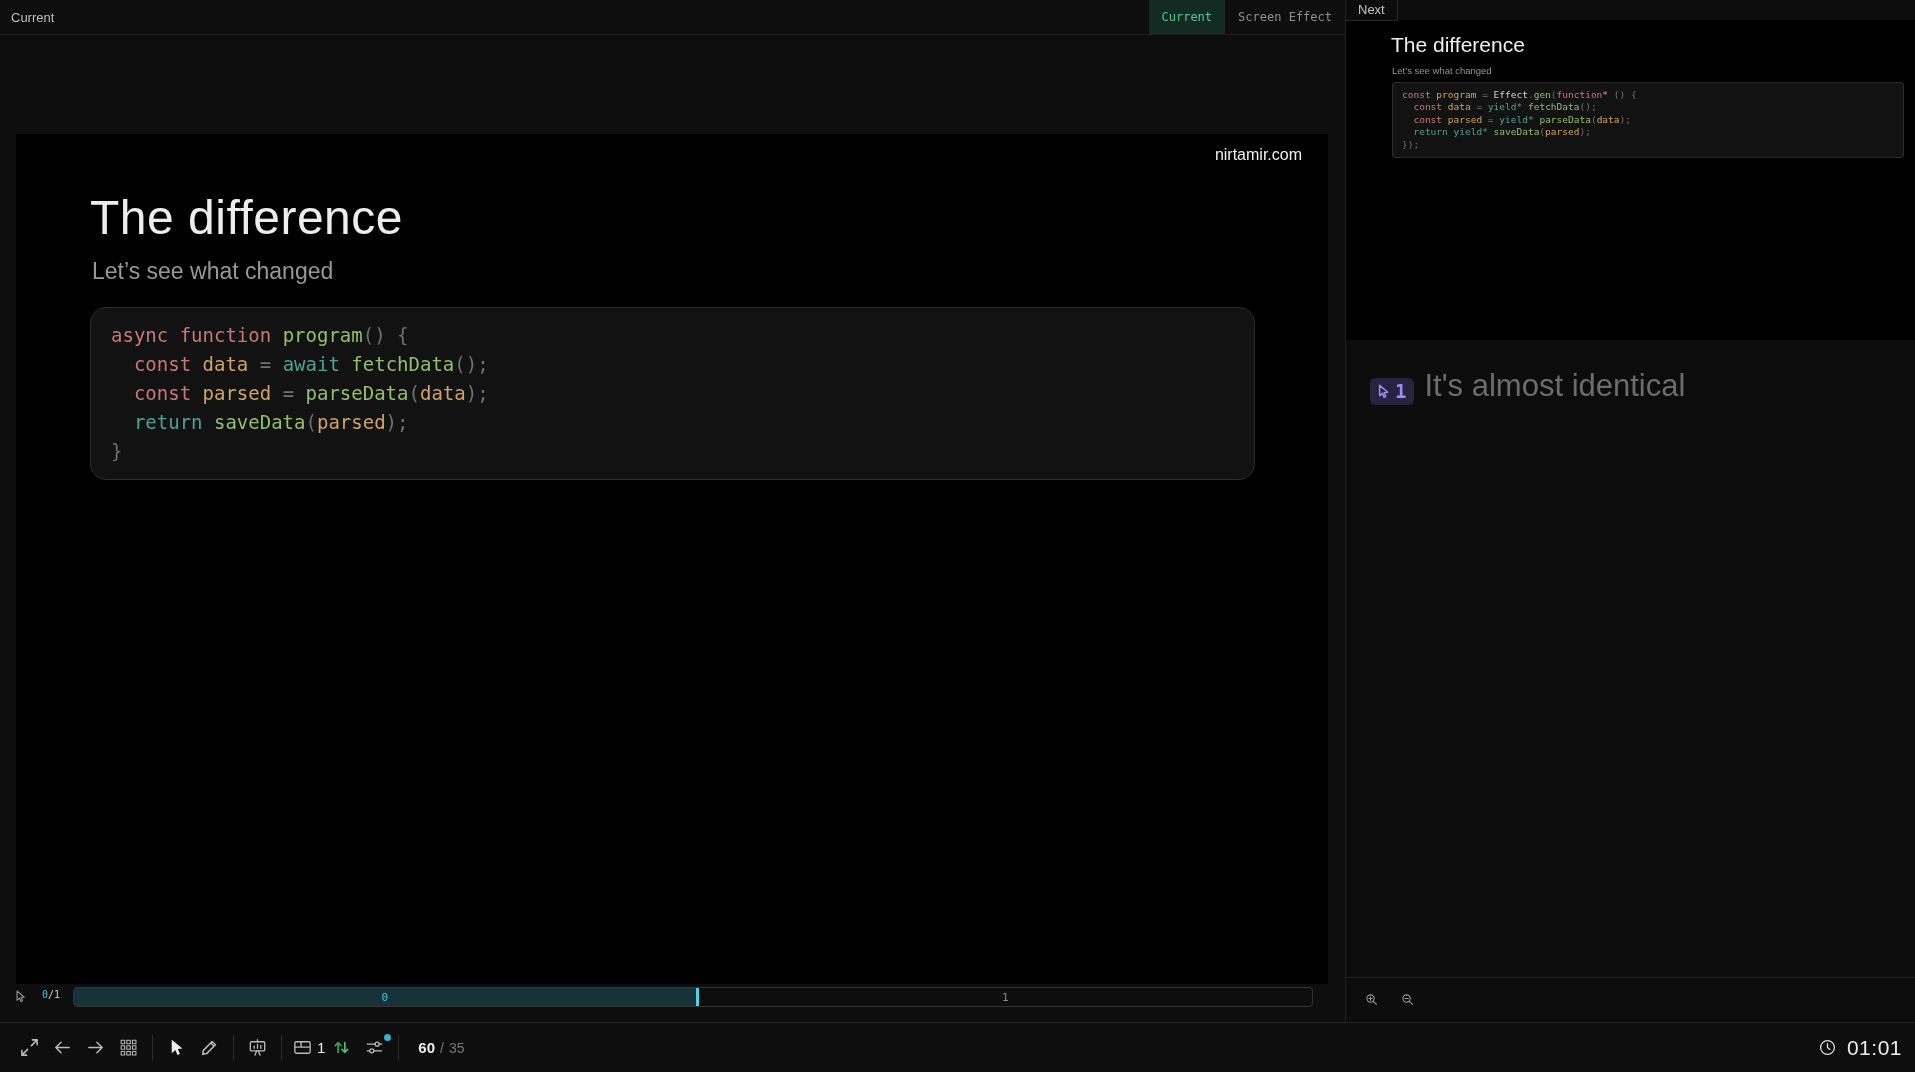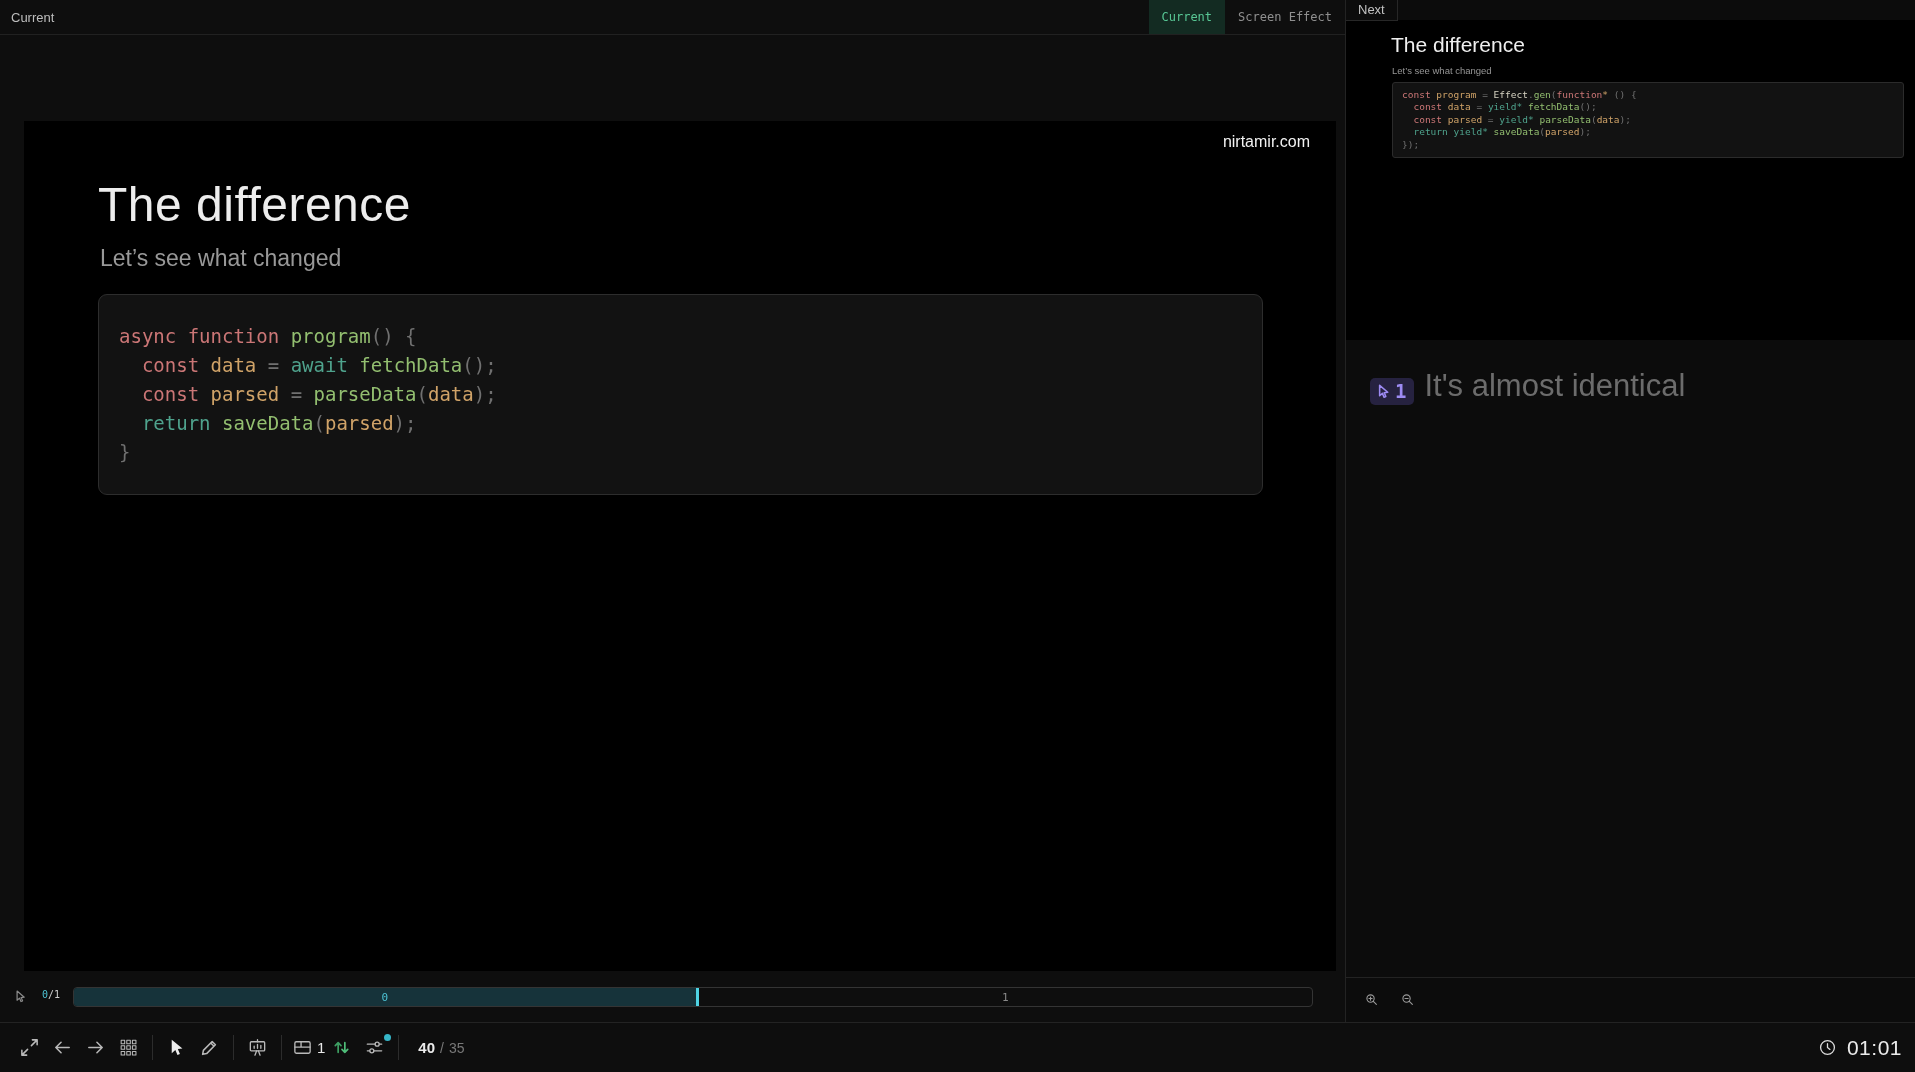--- a/index.html
+++ b/index.html
@@ -8,25 +8,25 @@
   .app { position:relative; width:1915px; height:1072px; background:#0c0c0c; overflow:hidden; color:#ddd; }
 
   
   .main { position:absolute; left:0; top:0; width:1345px; height:1022px; background:#0e0e0e; }
   .main-header { position:absolute; top:0; left:0; right:0; height:35px; display:flex; align-items:center; border-bottom:1px solid #212121; padding-left:11px; }
   .hdr-label { font-size:13px; color:#bdbdbd; }
   .tabs { margin-left:auto; height:100%; display:flex; }
   .tab { font-family:"DejaVu Sans Mono", monospace; font-size:12px; padding:0 13px; background:none; border:none; color:#8f8f8f; cursor:pointer; }
   .tab.active { background:#132b22; color:#58c795; }
 
-  .slide { position:absolute; left:16px; top:121px; width:1312px; height:850px; background:#000;margin-left:8px; }
+  .slide { position:absolute; left:16px; top:134px; width:1312px; height:850px; background:#000; }
   .watermark { position:absolute; top:12px; right:26px; font-size:16px; color:#f2f2f2; }
   .slide-title { position:absolute; left:74px; top:56px; font-size:48px; font-weight:400; letter-spacing:.5px; color:#ededed; }
   .slide-subtitle { position:absolute; left:76px; top:124px; font-size:23px; color:#989898; }
-  .codeblock { position:absolute; left:74px; top:173px; width:1165px; background:#121212; border:1px solid #2d2d2d; border-radius:9px; padding:27px 20px; font-family:"DejaVu Sans Mono", monospace; font-size:19px; line-height:29px; color:#dbd7ca; }
+  .codeblock { position:absolute; left:74px; top:173px; width:1165px; background:#121212; border:1px solid #2d2d2d; border-radius:16px; padding:13px 20px; font-family:"DejaVu Sans Mono", monospace; font-size:19px; line-height:29px; color:#dbd7ca; }
   .code-line { white-space:pre; }
 
   
   .progress-row { position:absolute; left:0; top:984px; height:38px; display:flex; align-items:flex-start; padding:3px 0 0 13px; }
   .ptr-ic { margin-top:2px; }
   .clicks { font-family:"DejaVu Sans Mono", monospace; font-size:10px; margin:2px 0 0 14px; }
   .c-cur { color:#4dc3d4; } .c-sep,.c-tot { color:#cfcfcf; }
   .bar { position:relative; margin-left:13px; width:1240px; height:20px; border:1px solid #343434; border-radius:4px; overflow:hidden; display:flex; }
   .bar-fill { height:100%; background:#16333a; display:flex; align-items:center; justify-content:center; }
   .bar-marker { width:3px; height:100%; background:#4fd4e4; flex:none; }
@@ -205,21 +205,21 @@
       <svg class="ic" width="21" height="21" viewBox="0 0 22 22" style="stroke-width:1.4">
           <path d="M3.5 7.5 H18.5"></path>
           <circle cx="13.8" cy="7.5" r="2.1" fill="#0e0e0e"></circle>
           <path d="M3.5 14.5 H18.5"></path>
           <circle cx="8.2" cy="14.5" r="2.1" fill="#0e0e0e"></circle>
         </svg>
       <span class="dot"></span>
     </button>
     <span class="vdiv"></span>
     <div class="counter">
-      <span class="cnt-cur">40</span>
+      <span class="cnt-cur">60</span>
       <span>/</span>
       <span>35</span>
     </div>
     <div class="timer">
       <svg class="ic" width="19" height="19" viewBox="0 0 22 22" style="stroke:#dcdcdc;stroke-width:1.5">
           <circle cx="11" cy="11" r="8"></circle>
           <path d="M11 6.6 V11 L13.8 13.2"></path>
         </svg>
       <span>01:01</span>
     </div>

